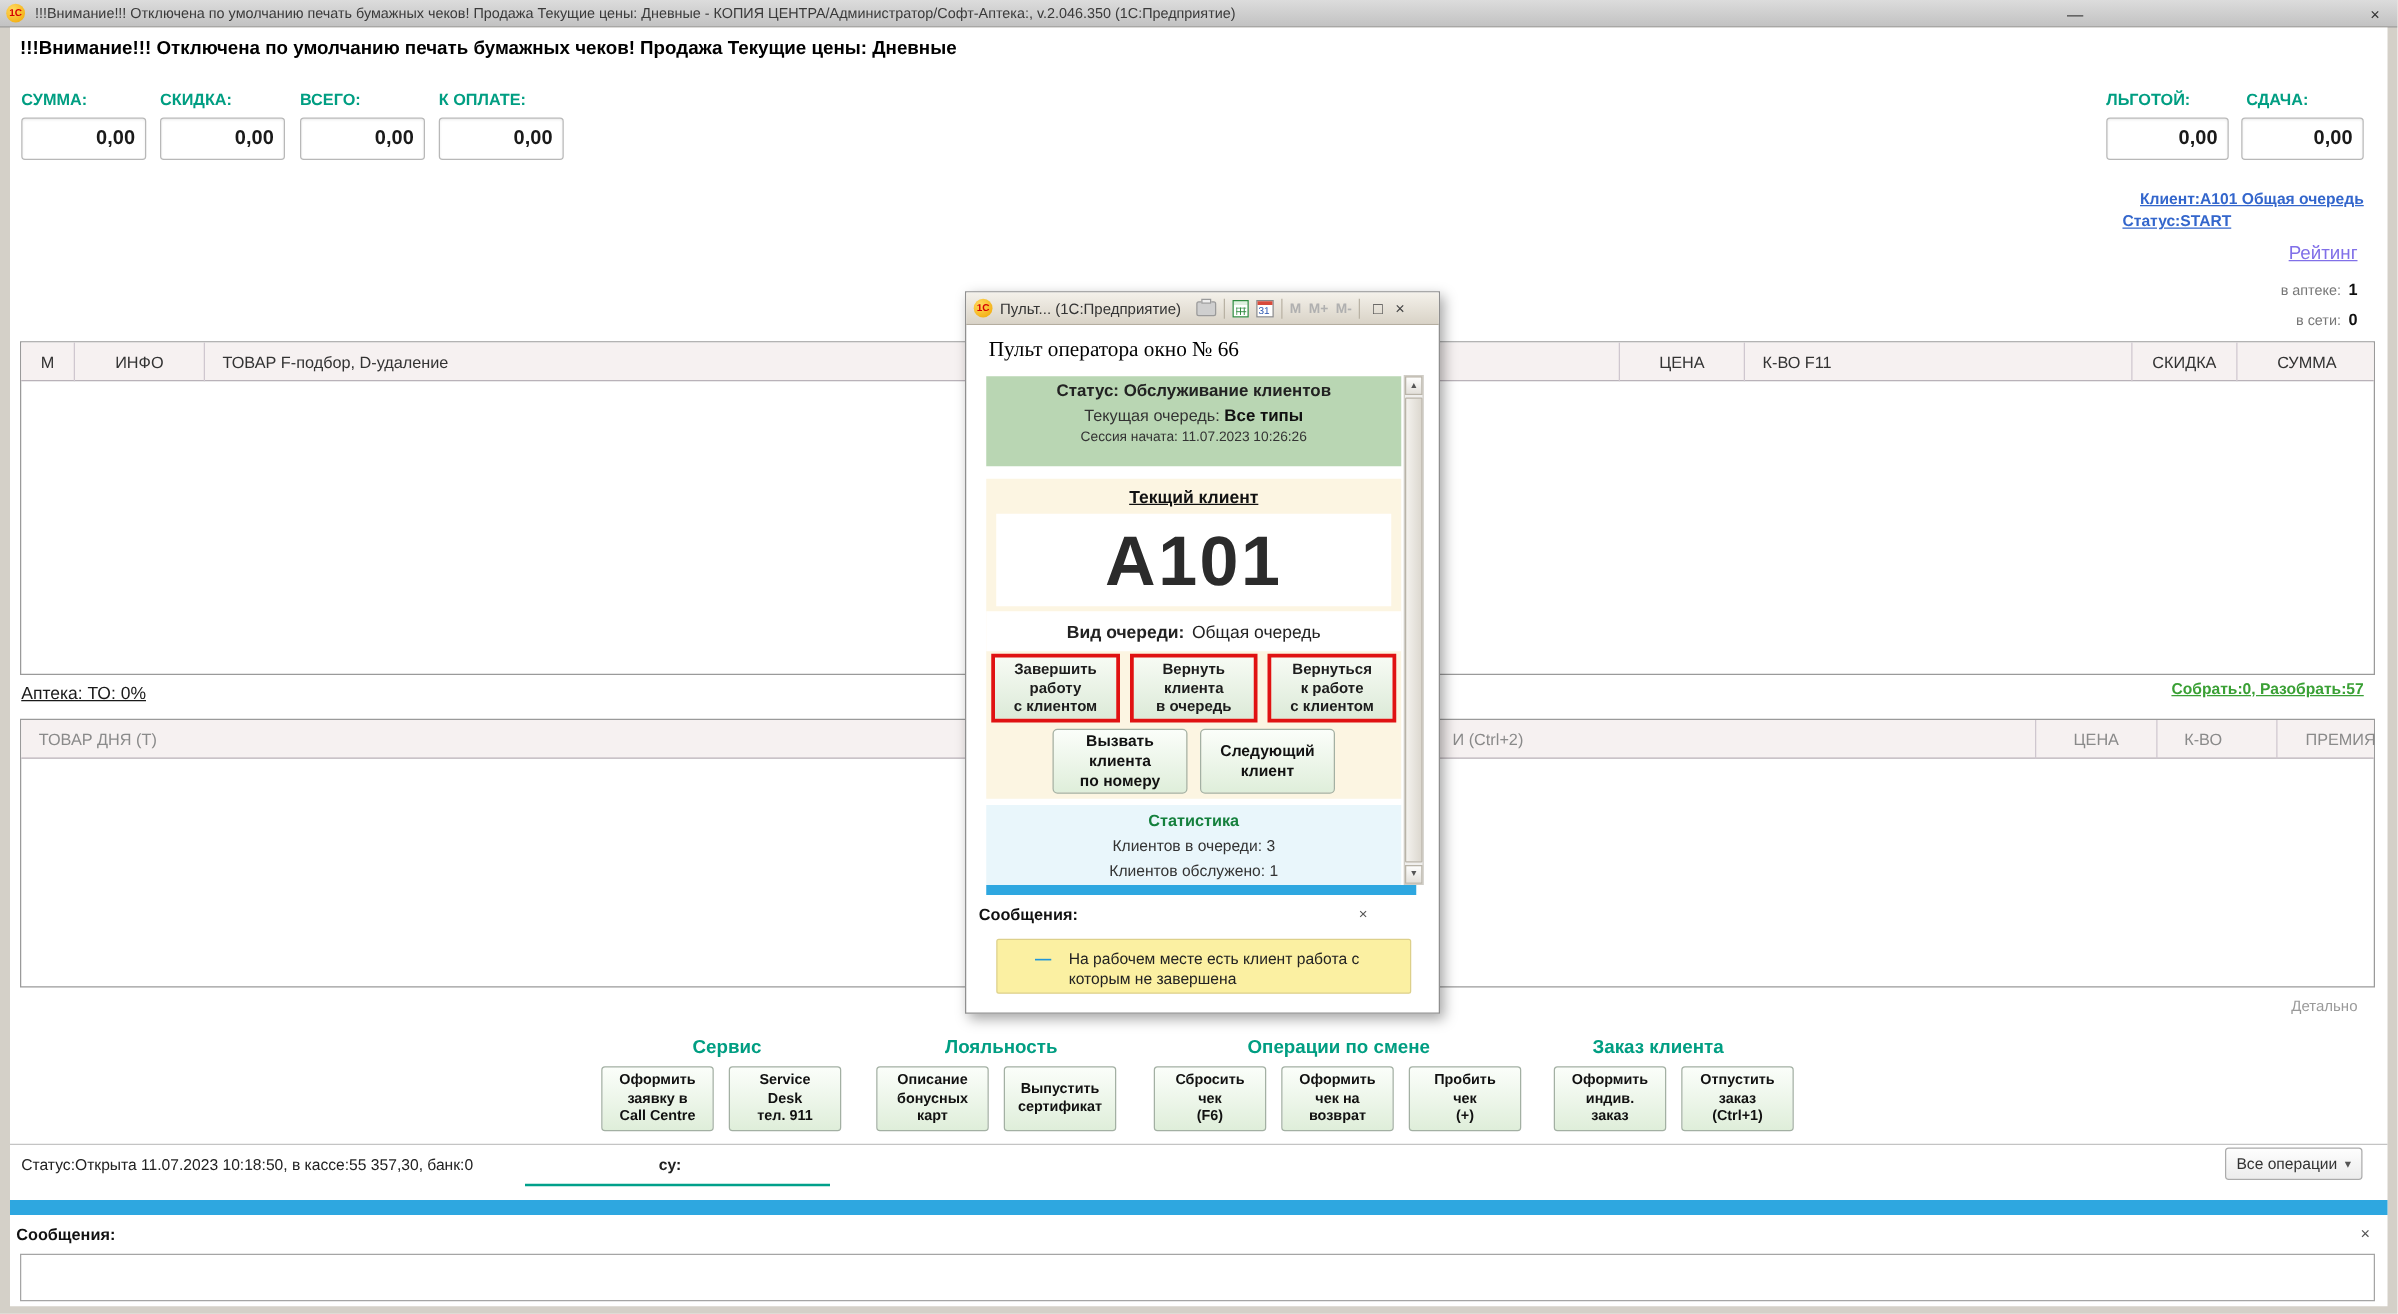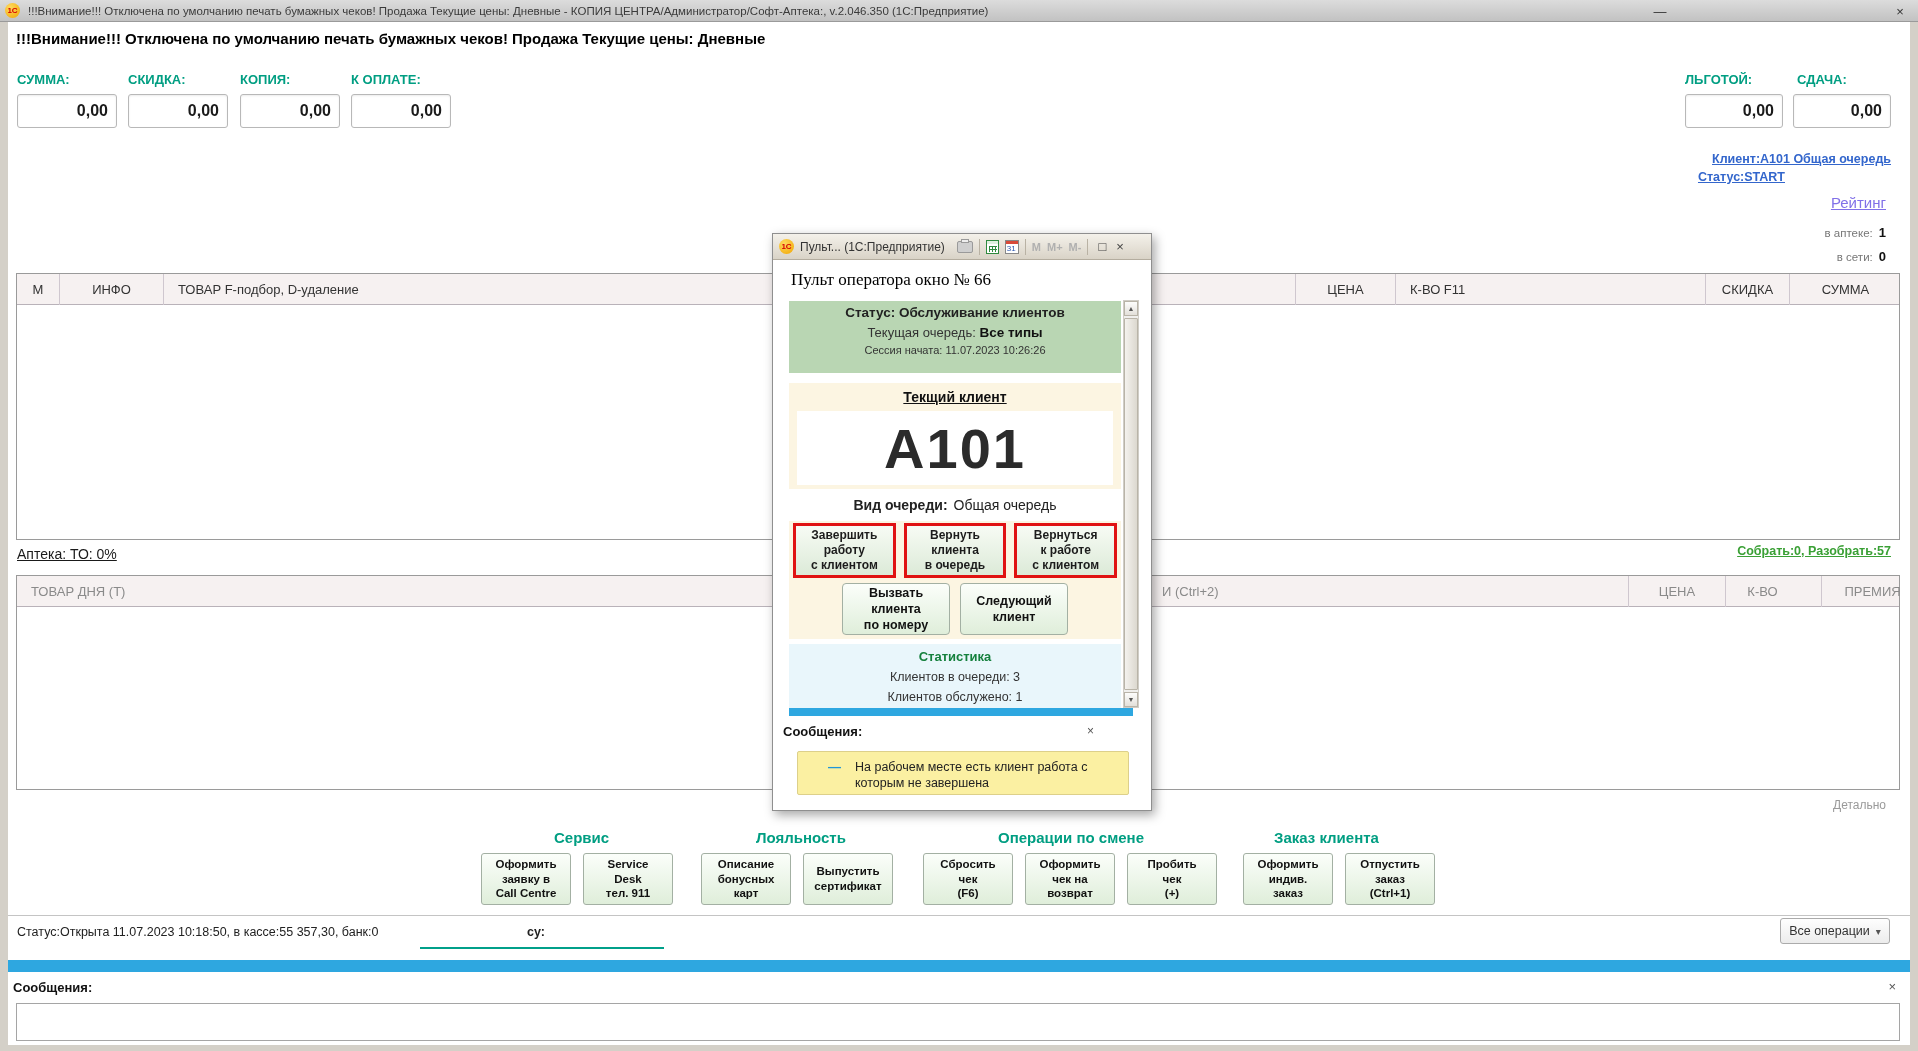--- a/index.html
+++ b/index.html
@@ -137,21 +137,21 @@
 </div>
 <div class="win-btn" style="left:1650px;">—</div>
 <div class="win-btn" style="left:1890px;">×</div>
 
 <div class="client-area">
 
   <div class="warning">!!!Внимание!!! Отключена по умолчанию печать бумажных чеков! Продажа Текущие цены: Дневные</div>
 
   <div class="total-label" style="left:9px;top:50px;">СУММА:</div>
   <div class="total-label" style="left:120px;top:50px;">СКИДКА:</div>
-  <div class="total-label" style="left:232px;top:50px;">КОПИЯ:</div>
+  <div class="total-label" style="left:232px;top:50px;">ВСЕГО:</div>
   <div class="total-label" style="left:343px;top:50px;">К ОПЛАТЕ:</div>
   <div class="total-box" style="left:9px;top:72px;">0,00</div>
   <div class="total-box" style="left:120px;top:72px;">0,00</div>
   <div class="total-box" style="left:232px;top:72px;">0,00</div>
   <div class="total-box" style="left:343px;top:72px;">0,00</div>
 
   <div class="total-label" style="left:1677px;top:50px;">ЛЬГОТОЙ:</div>
   <div class="total-label" style="left:1789px;top:50px;">СДАЧА:</div>
   <div class="total-box" style="left:1677px;top:72px;width:98px;">0,00</div>
   <div class="total-box" style="left:1785px;top:72px;width:98px;">0,00</div>

